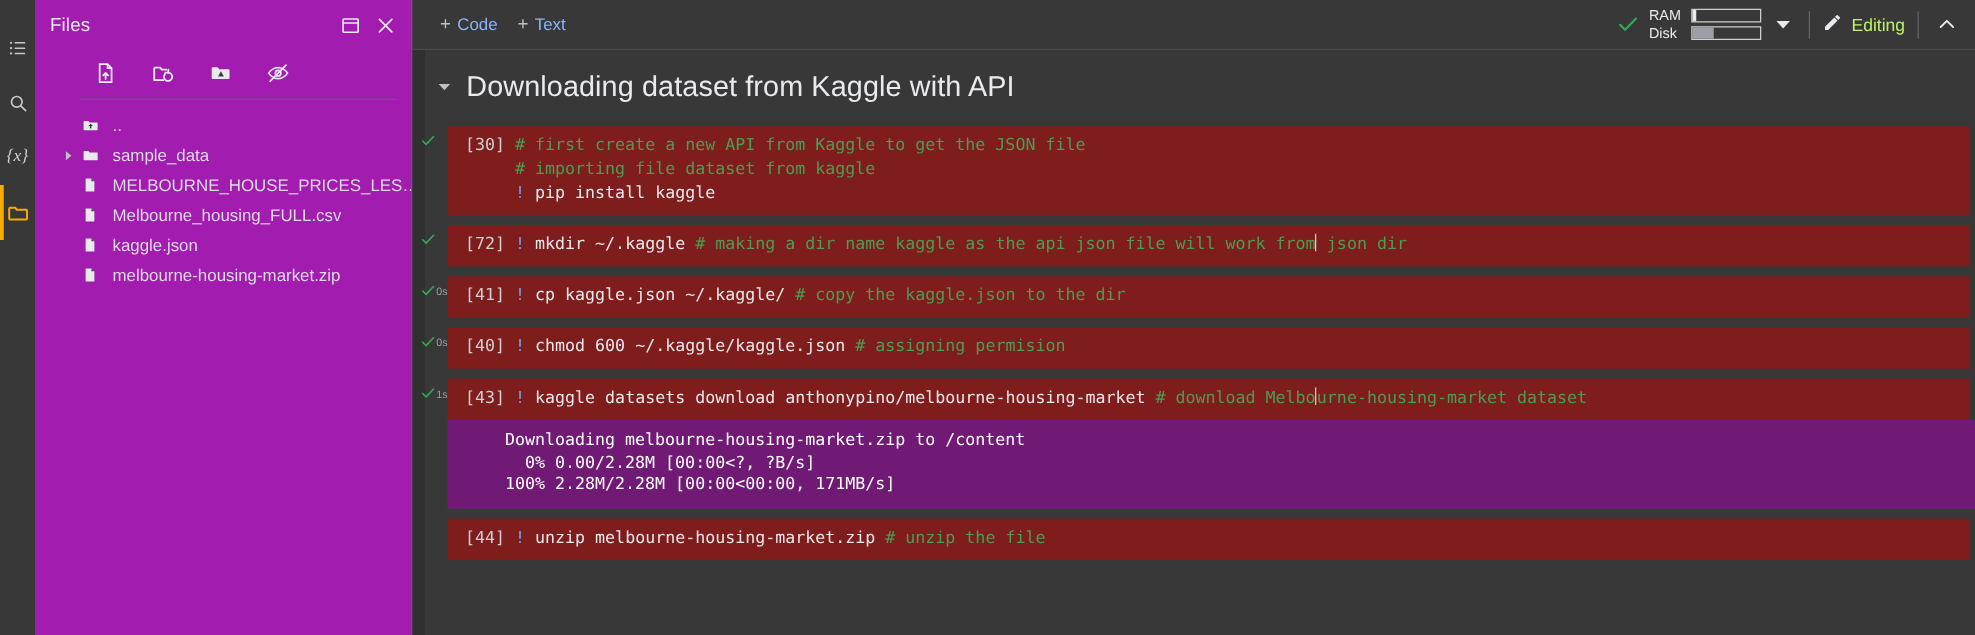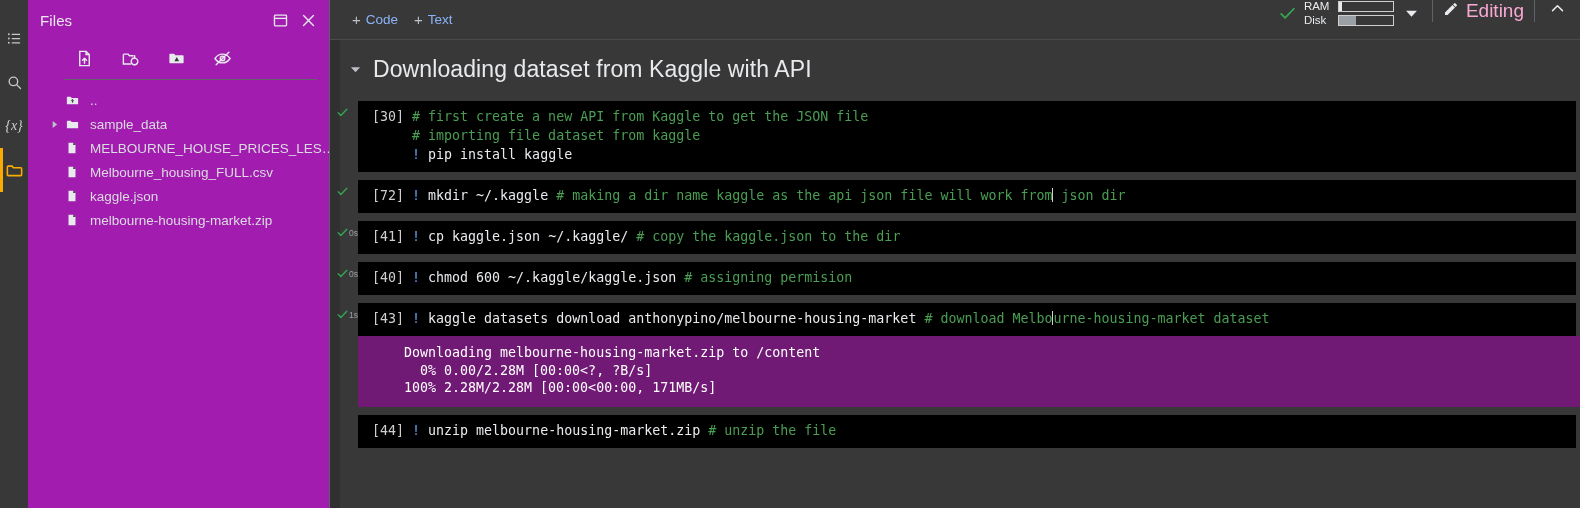--- a/index.html
+++ b/index.html
@@ -105,42 +105,42 @@
     border-bottom: 1px solid #4a4a4a;
     padding-left: 14px;
   }
   .addbtn {
     display: flex; align-items: center; gap: 5px;
     font-size: 13.5px; color: #8ab4f8;
     padding: 4px 8px; border-radius: 4px;
   }
   .addbtn .plus { color: #bdc1c6; font-size: 15px; line-height: 1; }
   .tb-right {
-    margin-left: auto; display: flex; align-items: flex-start;
+    margin-left: auto; display: flex; align-items: center;
     padding-right: 10px; height: 100%;
   }
   .ram-group { display: flex; align-items: center; gap: 7px; }
   .check-green { color: #34a853; display:flex; align-items:center; }
   .meters { display: flex; flex-direction: column; gap: 2px; }
   .meter-row { display: flex; align-items: center; gap: 6px; }
   .meter-label {
     font-size: 11.5px; color: #e8eaed; width: 28px;
     text-align: left; line-height: 12px;
   }
   .meter-bar {
     width: 56px; height: 11px;
     border: 1px solid #cfcfcf; background: #383838;
     position: relative;
   }
   .meter-fill { position: absolute; left: 0; top: 0; bottom: 0; }
   .vsep { width: 1px; height: 22px; background: #5f6368; margin: 0 10px; }
   .caret-btn { color: #e8eaed; padding: 0 4px; display:flex; align-items:center;}
   .editing {
     display: flex; align-items: center; gap: 7px;
-    font-size: 19px; color: #f9a8d4;
+    font-size: 14px; color: #bef264;
   }
   .editing svg { color: #e8eaed; }
 
   .nb-scroll {
     flex: 1; overflow: hidden; position: relative;
     padding-left: 10px;
   }
   .nb-gutter {
     position: absolute; left: 0; top: 0; bottom: 0; width: 10px;
     background: #303030;
@@ -159,21 +159,21 @@
   .cell { margin-top: 8px; position: relative; }
   .cell-run {
     position: absolute; left: -4px; top: 5px;
     width: 22px; display: flex; flex-direction: row;
     align-items: center;
   }
   .cell-run .ok { color: #34a853; line-height: 0; }
   .cell-run .rt { font-size: 8.5px; color: #9aa0a6; margin-top: 1px; }
   .cell-body {
     margin-left: 18px; margin-right: 4px;
-    background: #000000;
+    background: #7f1d1d;
     padding: 6px 0 8px 0;
     min-height: 30px;
   }
   .code-line {
     font-family: "DejaVu Sans Mono", monospace;
     font-size: 13.3px; line-height: 19px;
     color: #e8eaed; white-space: pre;
     padding-left: 14px;
   }
   .cnum { color: #cfcfcf; }

